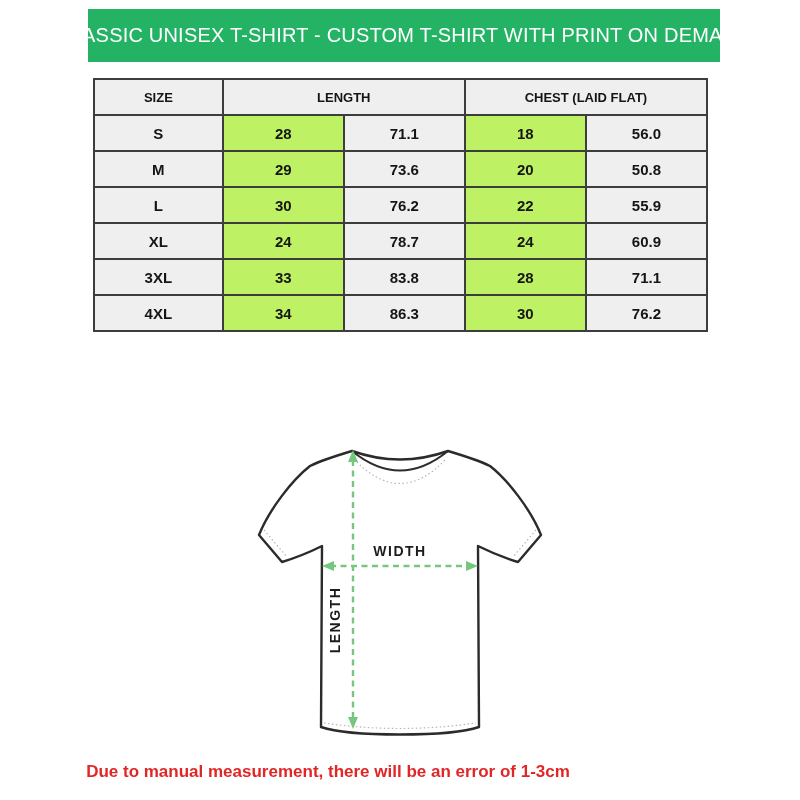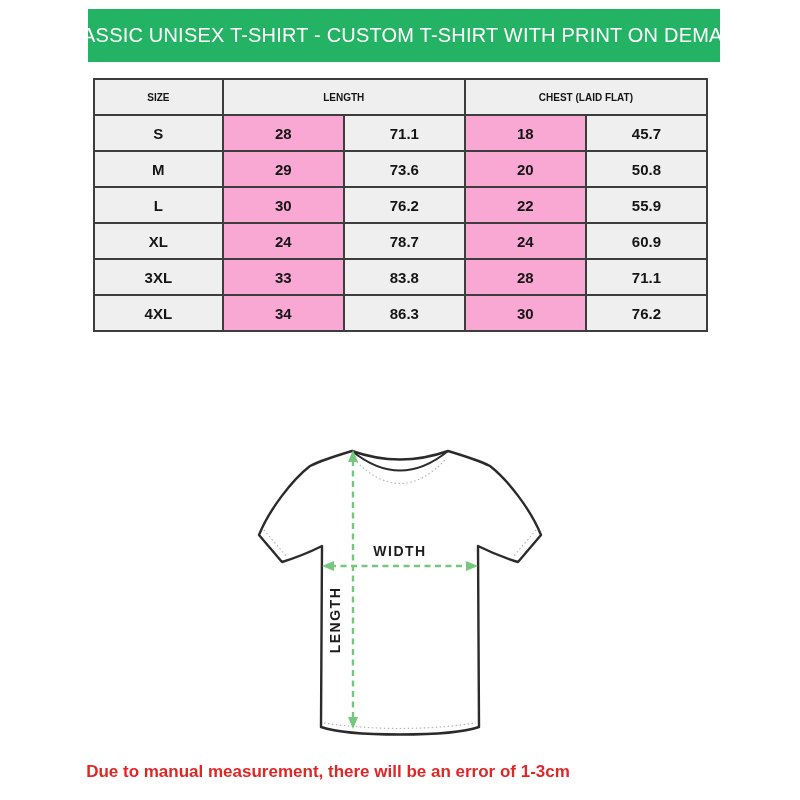--- a/index.html
+++ b/index.html
@@ -12,22 +12,22 @@
        font-family:"Liberation Sans", sans-serif; overflow:hidden;}
   .banner{position:absolute;left:88px;top:9px;width:632px;height:53px;
           background:var(--banner_bg);color:var(--banner_fg);
           display:flex;align-items:center;justify-content:center;
           font-weight:normal;font-size:20px;letter-spacing:.2px;white-space:nowrap;}
   .size-table{position:absolute;left:93px;top:78px;width:615px;
           border-collapse:collapse;table-layout:fixed;}
   .size-table th,.size-table td{
           border:2px solid var(--border_dark);height:36px;padding:0;
           text-align:center;vertical-align:middle;font-weight:bold;
-          font-size:15px;color:var(--text_dark);background:#f9a8d4;}
-  .size-table th{background:var(--cell_shade);font-size:10px;}
+          font-size:15px;color:var(--text_dark);background:#bef264;}
+  .size-table th{background:var(--cell_shade);font-size:13px;}
   .size-table td.shade{background:var(--cell_shade);}
   .diagram{position:absolute;left:250px;top:438px;width:300px;height:312px;}
   .tee-outline{fill:#ffffff;stroke:var(--outline_dark);stroke-width:2.4;
           stroke-linejoin:round;stroke-linecap:round;}
   .tee-line{fill:none;stroke:var(--outline_dark);stroke-width:2;stroke-linecap:round;}
   .tee-stitch{fill:none;stroke:var(--stitch_gray);stroke-width:1.2;
           stroke-dasharray:1.5 2.5;}
   .arrow-line{fill:none;stroke:var(--arrow_green);stroke-width:2.4;
           stroke-dasharray:6 4.5;}
   .arrow-head{fill:var(--arrow_green);stroke:none;}
@@ -57,21 +57,21 @@
       <th colspan="2">LENGTH</th>
       <th colspan="2">CHEST (LAID FLAT)</th>
     </tr>
   </thead>
   <tbody>
     <tr>
       <td class="shade">S</td>
       <td>28</td>
       <td class="shade">71.1</td>
       <td>18</td>
-      <td class="shade">45.7</td>
+      <td class="shade">56.0</td>
     </tr>
     <tr>
       <td class="shade">M</td>
       <td>29</td>
       <td class="shade">73.6</td>
       <td>20</td>
       <td class="shade">50.8</td>
     </tr>
     <tr>
       <td class="shade">L</td>

